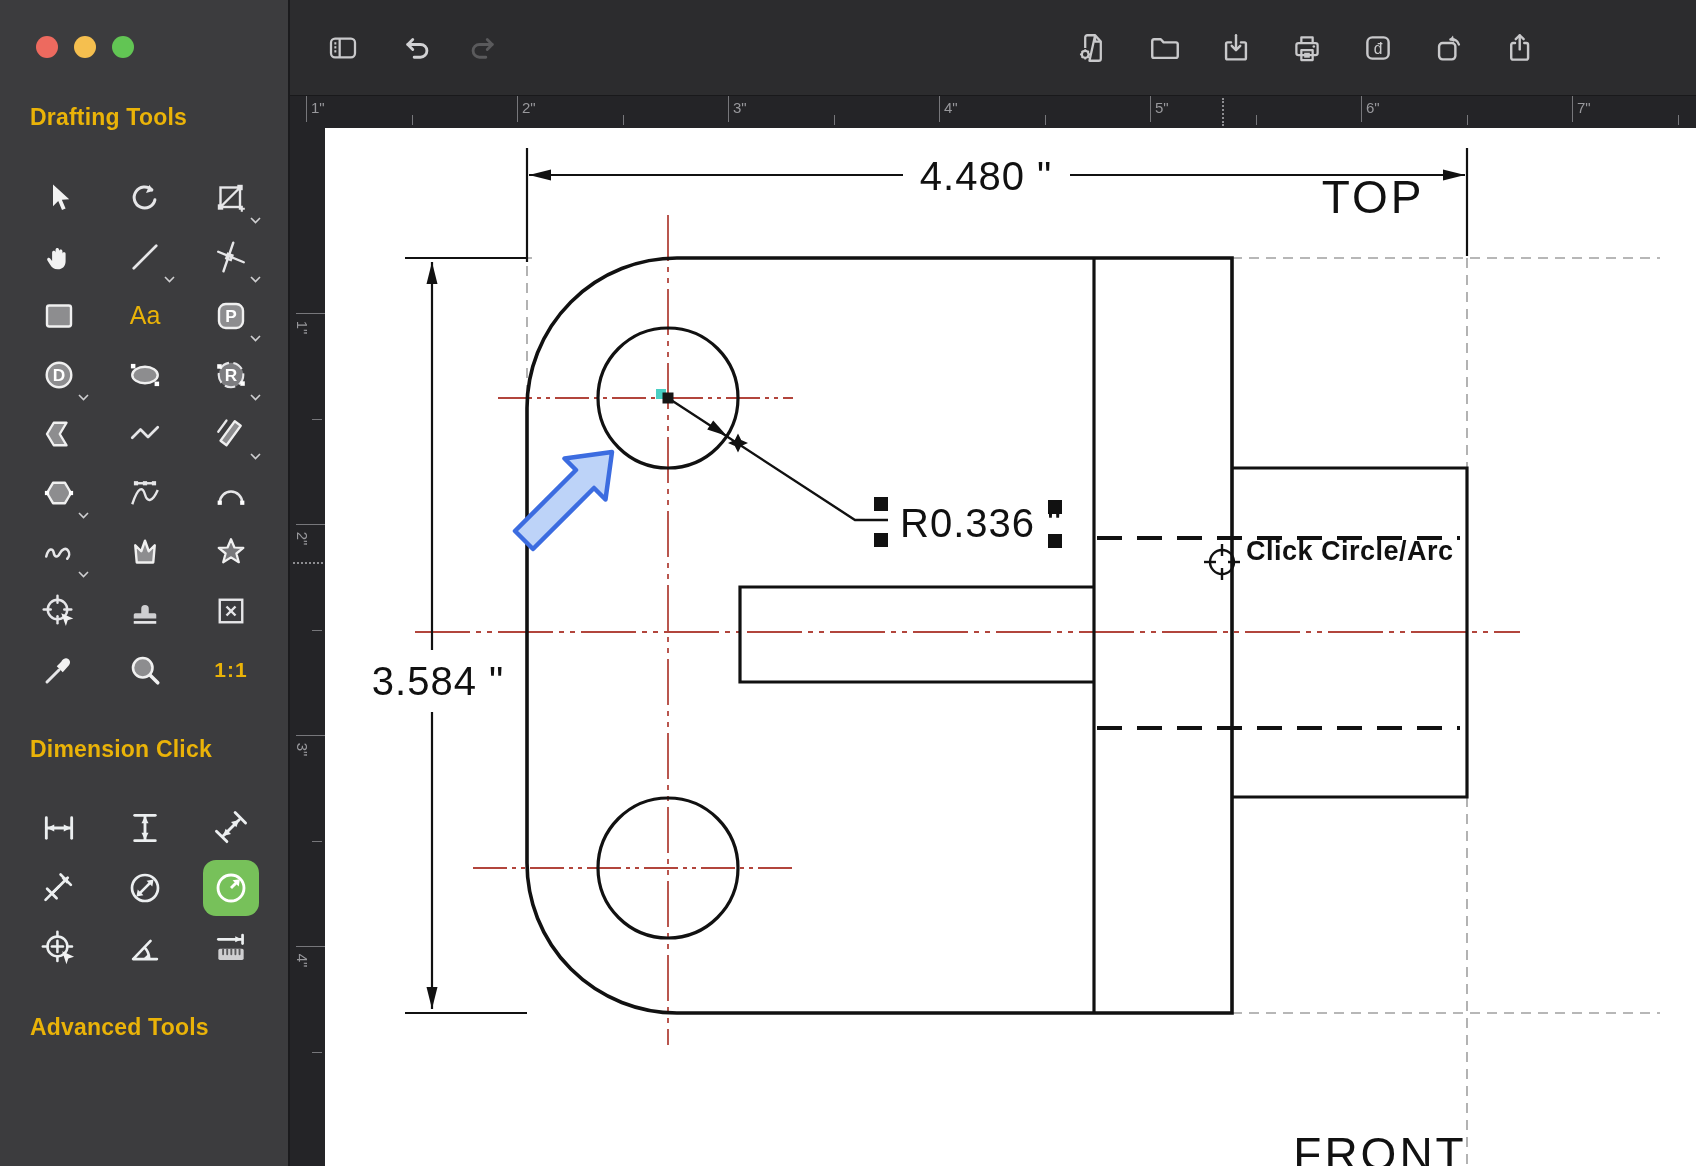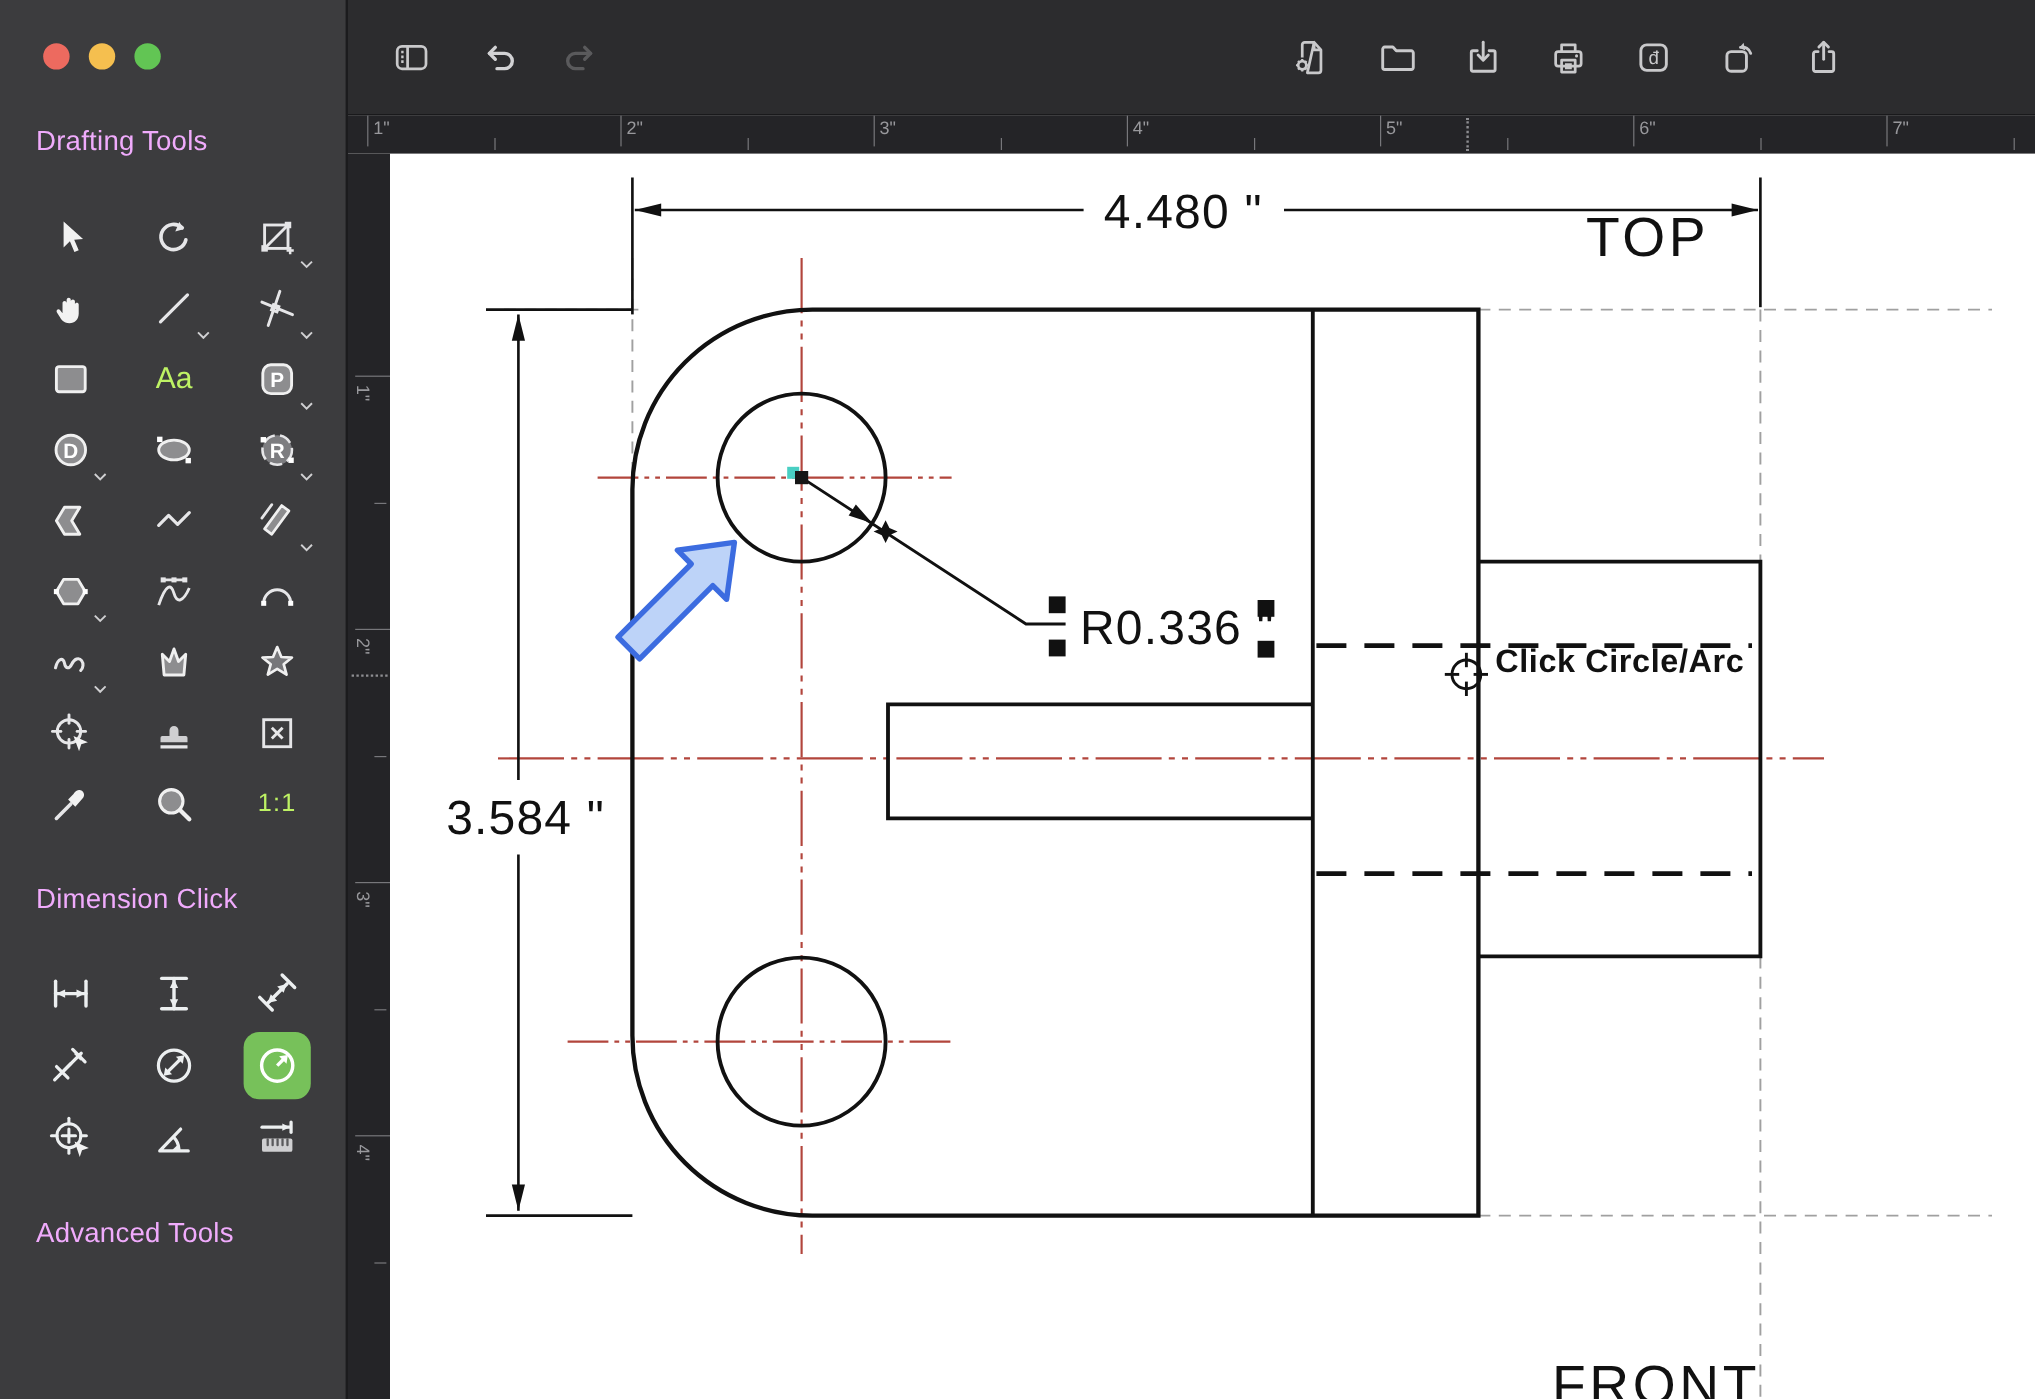--- a/index.html
+++ b/index.html
@@ -5,29 +5,29 @@
   * { margin:0; padding:0; box-sizing:border-box; }
   html,body { width:1696px; height:1166px; overflow:hidden; background:#fff;
               font-family:"Liberation Sans", sans-serif; }
   body { position:relative; }
 
   
   .sidebar { position:absolute; left:0; top:0; width:290px; height:1166px;
              background:#3c3c3e; border-right:2px solid #1b1b1d; z-index:5; }
   .traffic { position:absolute; top:36px; left:36px; display:flex; gap:16px; }
   .traffic span { width:22px; height:22px; border-radius:50%; display:block; }
-  .section-title { position:absolute; left:30px; color:#f0abfc; font-size:23px;
-                   font-weight:400; letter-spacing:.2px; }
+  .section-title { position:absolute; left:30px; color:#eab308; font-size:23px;
+                   font-weight:700; letter-spacing:.2px; }
   .tools { position:absolute; left:16px; width:258px; display:grid;
            grid-template-columns:repeat(3,1fr); }
   .tool-cell { height:59px; display:flex; align-items:center; justify-content:center;
                position:relative; cursor:pointer; }
   .dim-grid .tool-cell { height:60px; }
-  .tool-cell .glyph { color:#bef264; font-size:25px; font-weight:400; }
-  .tool-cell .glyph.small { font-size:21px; font-weight:400; letter-spacing:1px; }
+  .tool-cell .glyph { color:#eab308; font-size:25px; font-weight:400; }
+  .tool-cell .glyph.small { font-size:21px; font-weight:700; letter-spacing:1px; }
   .chev { position:absolute; right:13px; bottom:3px; }
   .sel-bg { width:56px; height:56px; border-radius:13px; background:#77c15a;
             display:flex; align-items:center; justify-content:center; }
   svg.ti { display:block; }
 
   
   .topbar { position:absolute; left:290px; top:0; width:1406px; height:96px;
             background:#2c2c2e; border-bottom:1px solid #19191b; z-index:4; }
   .tb-icon { position:absolute; top:30px; width:36px; height:36px; display:flex;
              align-items:center; justify-content:center; cursor:pointer; }

